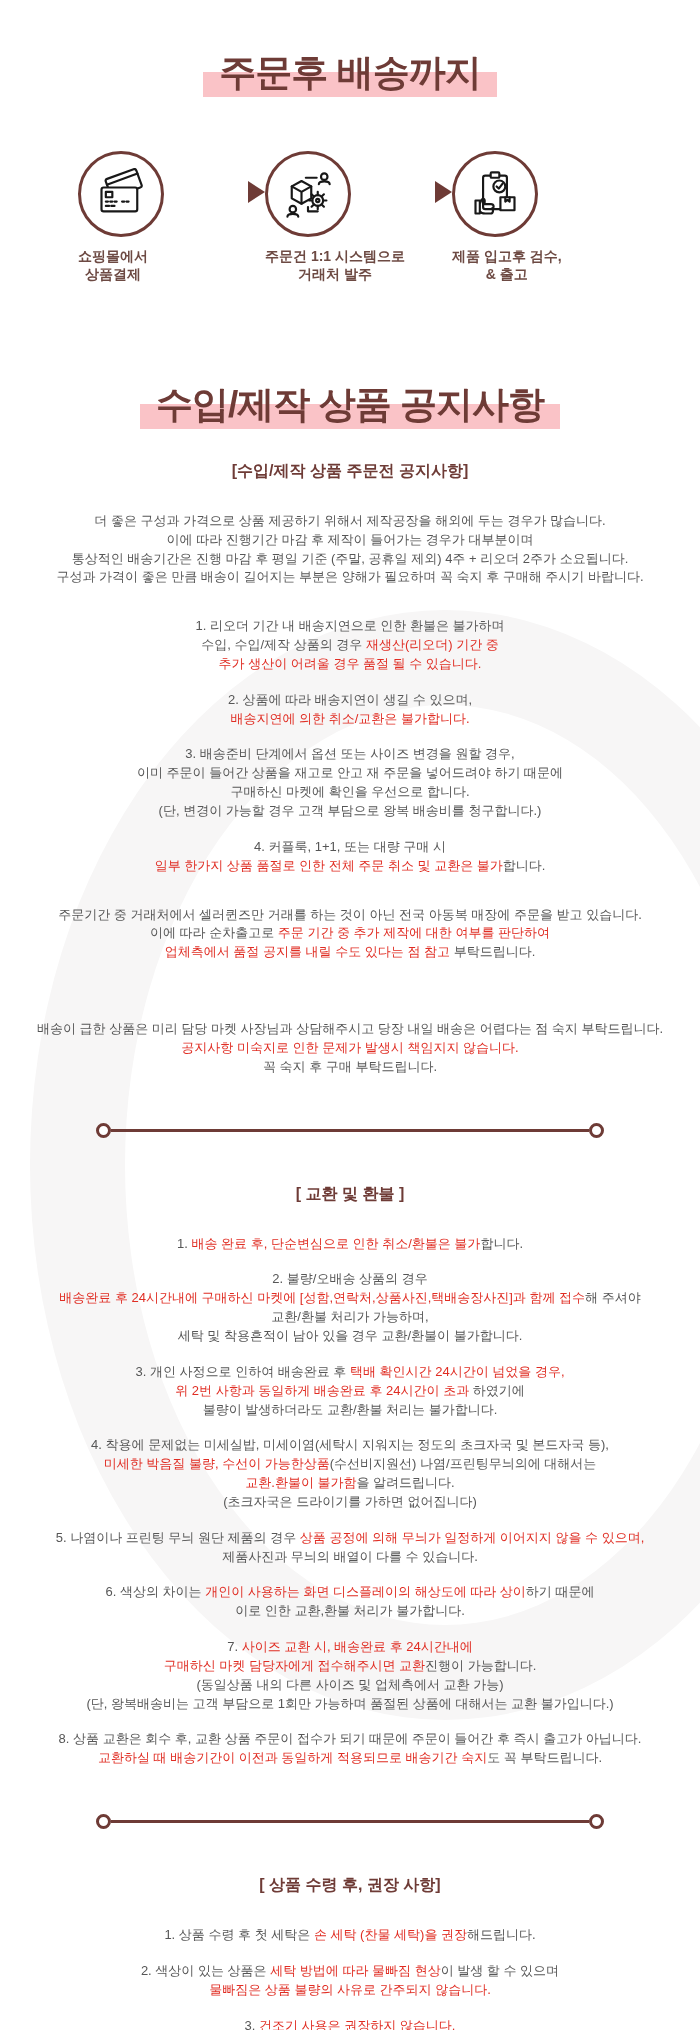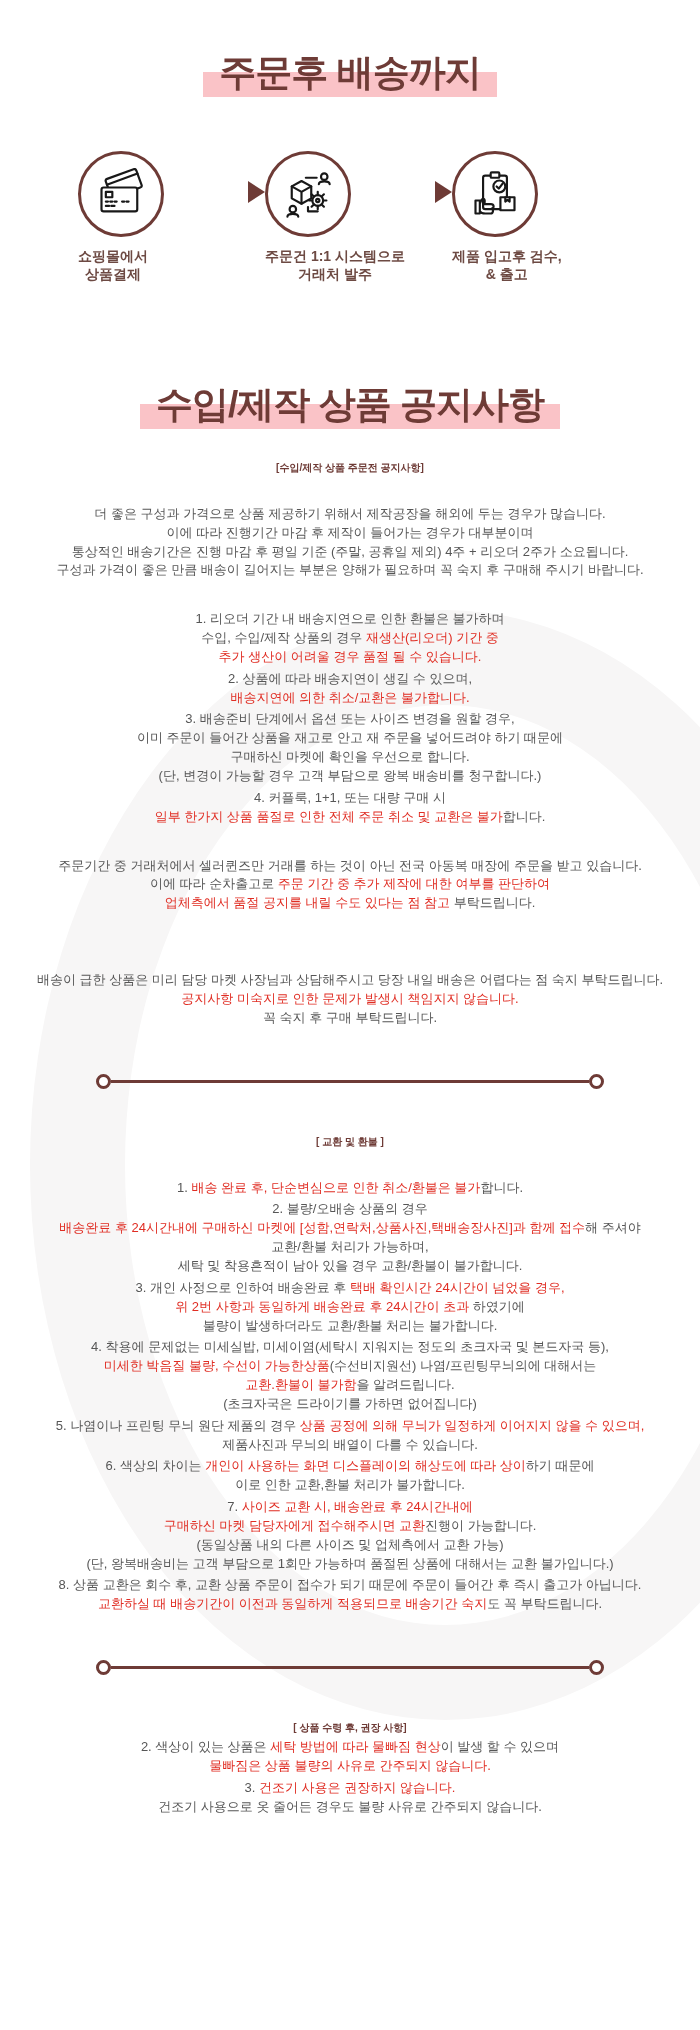--- a/index.html
+++ b/index.html
@@ -21,23 +21,23 @@
   .flow{padding-top:42px;}
   .steps{margin-top:56px;display:flex;justify-content:center;align-items:flex-start;gap:0;}
   .step{width:170px;display:flex;flex-direction:column;align-items:flex-start;}
   .circle{width:80px;height:80px;border:3px solid var(--accent);border-radius:50%;display:flex;align-items:center;justify-content:center;background:#fff;}
   .circle svg{width:52px;height:52px;}
   .step-label{margin-top:10px;font-size:14px;line-height:1.35;font-weight:bold;color:var(--label);text-align:center;white-space:pre-line;}
   .arrow{width:0;height:0;border-left:17px solid var(--accent);border-top:11px solid transparent;border-bottom:11px solid transparent;margin-top:30px;}
 
   .notice-title{margin-top:100px;}
 
-  .section-heading{margin:0;text-align:center;color:var(--accent);font-weight:bold;font-size:10px;}
+  .section-heading{margin:0;text-align:center;color:var(--accent);font-weight:bold;font-size:16px;}
   .mt-head{margin-top:34px;}
-  .block{margin:3px 28px;font-size:13px;line-height:1.45;text-align:center;color:var(--body);}
+  .block{margin:17px 28px;font-size:13px;line-height:1.45;text-align:center;color:var(--body);}
   .block .red{color:var(--red);font-weight:normal;}
   .mt-md{margin-top:30px;}
   .mt-xl{margin-top:58px;}
 
   .divider{display:flex;align-items:center;margin:46px 96px;}
   .divider .dot{width:9px;height:9px;border:3px solid var(--accent);border-radius:50%;background:#fff;flex:0 0 auto;}
   .divider .line{flex:1;height:3px;background:var(--accent);}
 
   svg .ln{fill:none;stroke:#181818;stroke-width:2;stroke-linecap:round;stroke-linejoin:round;}
   svg .fillw{fill:#fff;}
@@ -138,19 +138,20 @@
       <p class="block"><span>7. </span><span class="red">사이즈 교환 시, 배송완료 후 24시간내에</span><br><span class="red">구매하신 마켓 담당자에게 접수해주시면 교환</span><span>진행이 가능합니다.</span><br><span>(동일상품 내의 다른 사이즈 및 업체측에서 교환 가능)</span><br><span>(단, 왕복배송비는 고객 부담으로 1회만 가능하며 품절된 상품에 대해서는 교환 불가입니다.)</span></p>
       <p class="block"><span>8. 상품 교환은 회수 후, 교환 상품 주문이 접수가 되기 때문에 주문이 들어간 후 즉시 출고가 아닙니다.</span><br><span class="red">교환하실 때 배송기간이 이전과 동일하게 적용되므로 배송기간 숙지</span><span>도 꼭 부탁드립니다.</span></p>
 
       <div class="divider">
           <span class="dot"></span>
           <span class="line"></span>
           <span class="dot"></span>
         </div>
 
       <h2 class="section-heading">[ 상품 수령 후, 권장 사항]</h2>
+      <p class="block mt-md"><span>1. 상품 수령 후 첫 세탁은 </span><span class="red">손 세탁 (찬물 세탁)을 권장</span><span>해드립니다.</span></p>
       <p class="block"><span>2. 색상이 있는 상품은 </span><span class="red">세탁 방법에 따라 물빠짐 현상</span><span>이 발생 할 수 있으며</span><br><span class="red">물빠짐은 상품 불량의 사유로 간주되지 않습니다.</span></p>
       <p class="block"><span>3. </span><span class="red">건조기 사용은 권장하지 않습니다.</span><br><span>건조기 사용으로 옷 줄어든 경우도 불량 사유로 간주되지 않습니다.</span></p>
 
     </section>
 
   </div>
 </div>
 
 </body></html>

